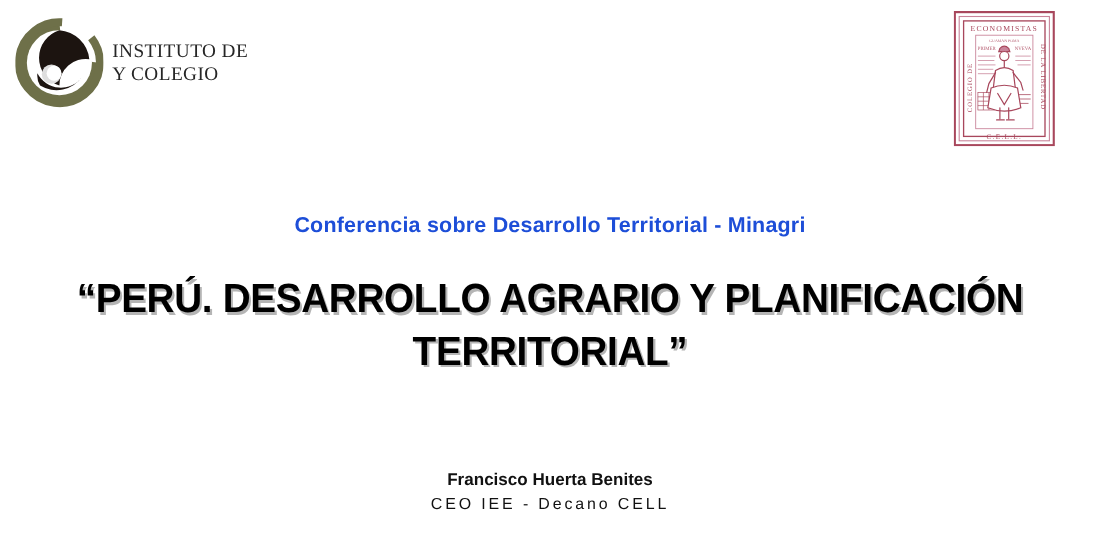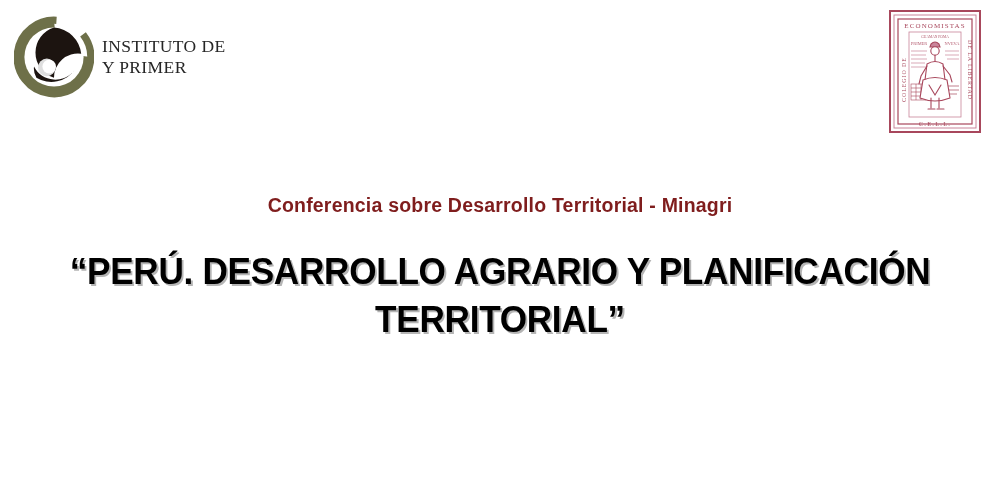--- a/index.html
+++ b/index.html
@@ -46,35 +46,35 @@
     letter-spacing: 0.4px;
     color: #262626;
     white-space: nowrap;
   }
 
   
   .cell-emblem {
     position: absolute;
     right: 41px;
     top: 10px;
-    width: 70px;
+    width: 92px;
     height: 123px;
   }
   .cell-emblem svg { display: block; }
 
   
   .conference-line {
     position: absolute;
     left: 0;
     right: 0;
     top: 194px;
     text-align: center;
     font-size: 19.5px;
     font-weight: bold;
-    color: #7f1d1d;
+    color: #1d4ed8;
     letter-spacing: 0.2px;
   }
 
   
   .main-title {
     position: absolute;
     left: 30px;
     right: 30px;
     top: 248px;
     text-align: center;
@@ -130,21 +130,21 @@
         <path d="M50 13 A37 37 0 0 1 84 46 A30 30 0 0 0 50 76 A33 33 0 0 1 50 13 Z" fill="#1c1410"></path>
 
         <path d="M25 62 A30 30 0 0 0 76 66 A36 36 0 0 1 28 76 A22 22 0 0 1 25 62 Z" fill="#1c1410"></path>
 
         <circle cx="41" cy="63" r="11" fill="#dedede"></circle>
         <circle cx="44" cy="62" r="8.5" fill="#ffffff"></circle>
       </svg>
     </div>
     <div class="iee-wordmark">
       <span>INSTITUTO DE</span>
-      <span>Y PRIMER</span>
+      <span>Y COLEGIO</span>
     </div>
   </div>
 
   <div class="cell-emblem">
     <svg viewBox="0 0 92 123" width="92" height="123" aria-hidden="true">
       <rect x="1" y="1" width="90" height="121" fill="#ffffff" stroke="#a8475c" stroke-width="2"></rect>
       <rect x="5" y="5" width="82" height="113" fill="none" stroke="#c9849a" stroke-width="1"></rect>
       <rect x="9" y="9" width="74" height="105" fill="none" stroke="#a8475c" stroke-width="1.2"></rect>
 
       <text x="46" y="18" text-anchor="middle" fill="#a8475c" font-family="Liberation Serif, serif" font-size="7" letter-spacing="1.1">ECONOMISTAS</text>
@@ -201,14 +201,18 @@
     </svg>
   </div>
 
   <div class="conference-line">Conferencia sobre Desarrollo Territorial - Minagri</div>
 
   <div class="main-title">
     <span class="tline">“PERÚ. DESARROLLO AGRARIO Y PLANIFICACIÓN</span>
     <span class="tline">TERRITORIAL”</span>
   </div>
 
+  <div class="speaker">
+    <span class="speaker-name">Francisco Huerta Benites</span>
+    <span class="speaker-role">CEO IEE - Decano CELL</span>
+  </div>
 
 </div>
 
 </body></html>

